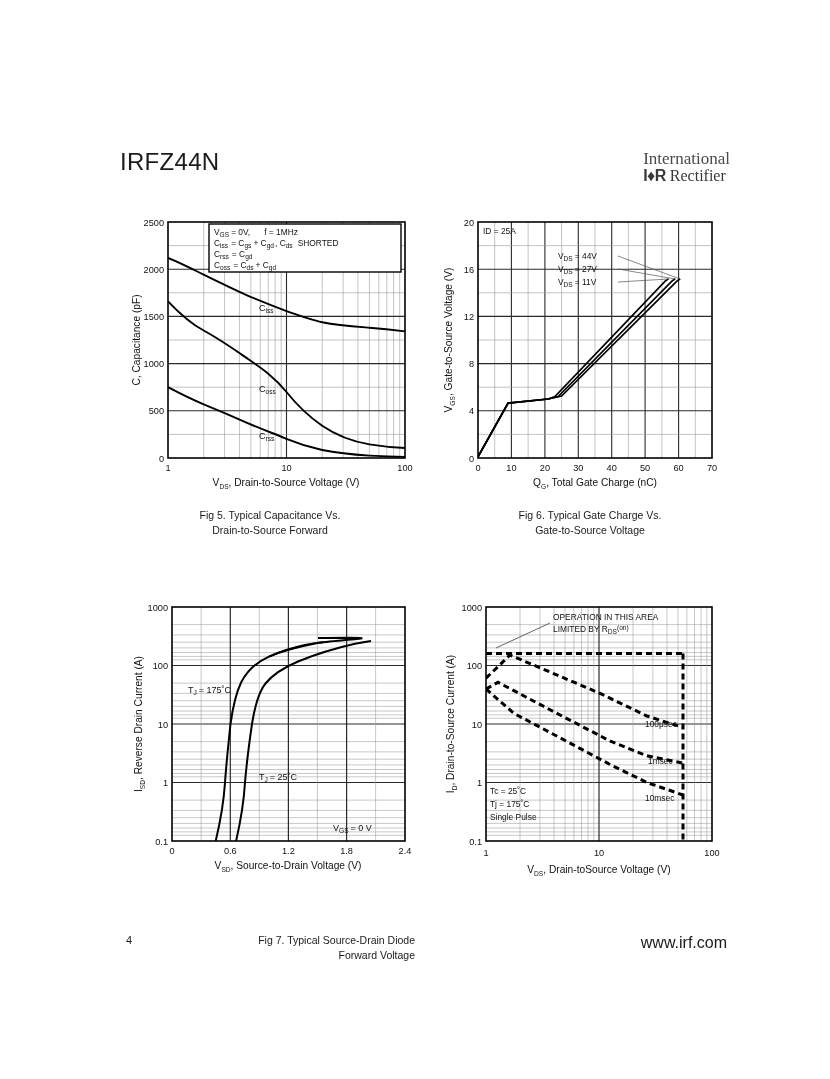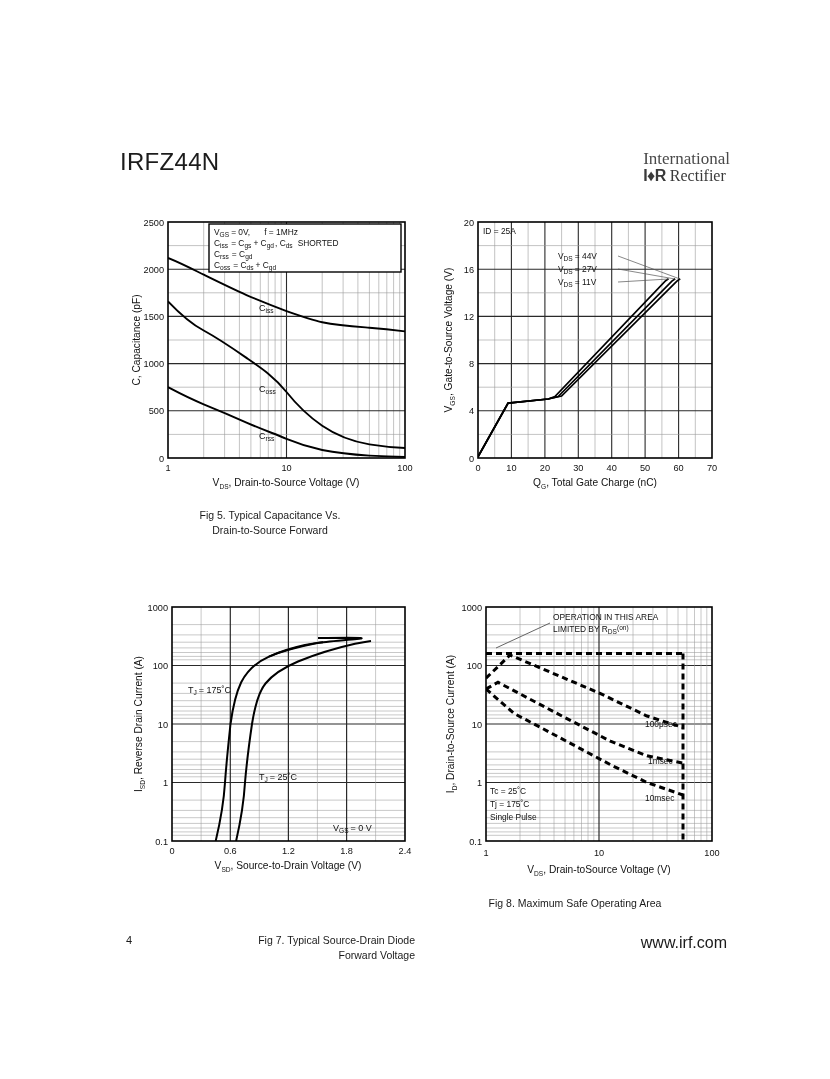--- a/index.html
+++ b/index.html
@@ -203,20 +203,25 @@
       <text x="171.7" y="259">40</text>
       <text x="205.1" y="259">50</text>
       <text x="238.6" y="259">60</text>
       <text x="272" y="259">70</text>
     </g>
     <text class="axtitle" x="155" y="274" text-anchor="middle"><tspan>Q</tspan><tspan class="sub" dy="2.6">G</tspan><tspan dy="-2.6">, Total Gate Charge (nC)</tspan></text>
     <text class="axtitle" x="12" y="128" transform="rotate(-90 12 128)" text-anchor="middle"><tspan>V</tspan><tspan class="sub" dy="2.6">GS</tspan><tspan dy="-2.6">, Gate-to-Source Voltage (V)</tspan></text>
   </svg>
   </div>
 
+  <div class="cap" style="left:440px;top:508px;">
+    <b>Fig 6.</b>
+    <span>Typical Gate Charge Vs.</span><br>
+    <span>Gate-to-Source Voltage</span>
+  </div>
 
   <div class="fig" style="left:128px;top:598px;">
   <svg width="290" height="275" viewBox="0 0 290 275">
     <defs>
           <clipPath id="c7">
             <rect x="44" y="9" width="233" height="234"></rect>
           </clipPath>
         </defs>
 
     <g stroke="#9a9a9a" stroke-width="0.55">
@@ -403,21 +408,17 @@
     <g class="axnum" text-anchor="middle">
       <text x="46" y="258">1</text>
       <text x="159" y="258">10</text>
       <text x="272" y="258">100</text>
     </g>
     <text class="axtitle" x="159" y="275" text-anchor="middle"><tspan>V</tspan><tspan class="sub" dy="2.6">DS</tspan><tspan dy="-2.6">, Drain-toSource Voltage (V)</tspan></text>
     <text class="axtitle" x="14" y="126" transform="rotate(-90 14 126)" text-anchor="middle"><tspan>I</tspan><tspan class="sub" dy="2.6">D</tspan><tspan dy="-2.6">, Drain-to-Source Current (A)</tspan></text>
   </svg>
   </div>
 
-  <div class="cap" style="left:425px;top:896px;">
-    <b>Fig 8.</b>
-    <span>Maximum Safe Operating Area</span>
-  </div>
 
   <div class="footer-num">4</div>
   <div class="footer-url">www.irf.com</div>
 
 </div>
 
 </body></html>

